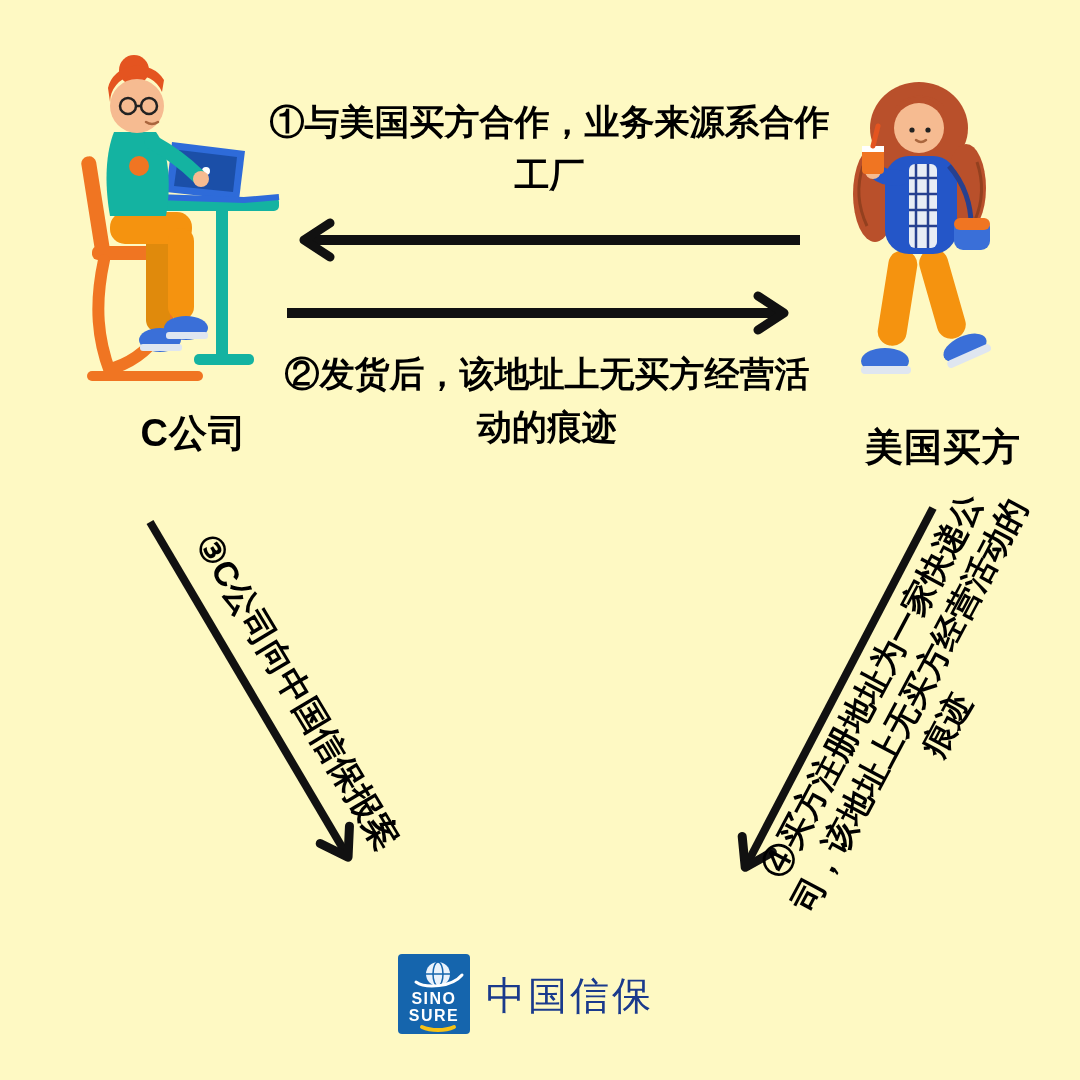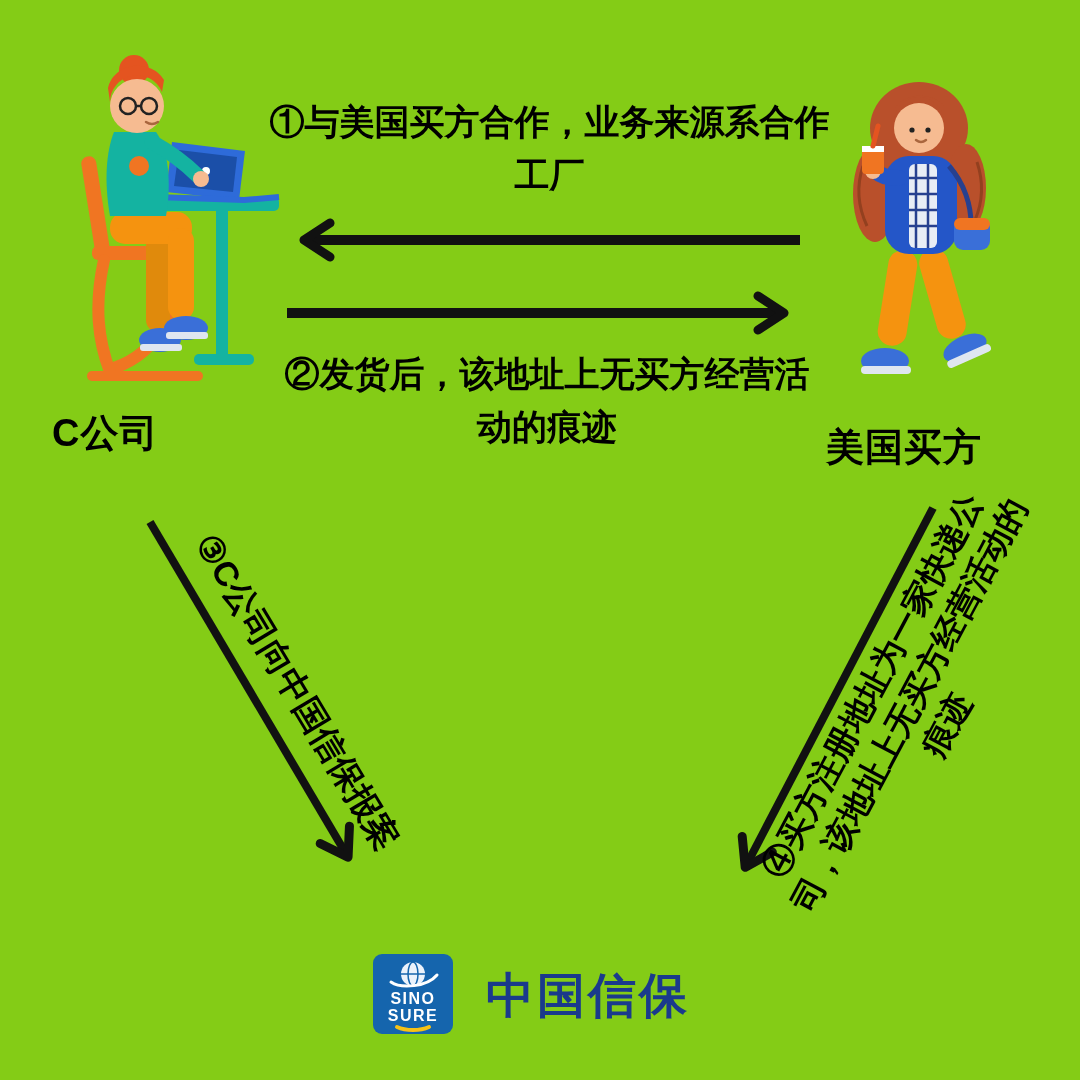--- a/index.html
+++ b/index.html
@@ -1,55 +1,55 @@
 <!DOCTYPE html>
 <html><head>
 <meta charset="utf-8">
 <style>
   * { margin:0; padding:0; box-sizing:border-box; }
   body { background:#ffffff; font-family:"Liberation Sans", sans-serif; }
   .canvas {
     position:relative; width:1080px; height:1080px;
-    background:#84cc16; overflow:hidden;
+    background:#fef9c3; overflow:hidden;
   }
   .illus { position:absolute; }
   .actor-label {
     position:absolute; font-size:38px; font-weight:800; color:#000;
-    text-align:left; letter-spacing:1px;
+    text-align:right; letter-spacing:1px;
   }
   #label-company-c { left:52px; top:408px; width:195px; }
   #label-us-buyer  { left:826px; top:422px; width:195px; }
   .step-text {
     position:absolute; font-weight:700; color:#000; text-align:center;
     line-height:1.5;
   }
   #step1 { left:262px; top:96px;  width:575px; font-size:35px; }
   #step2 { left:282px; top:348px; width:530px; font-size:35px; }
   #step3 {
     left:85px; top:668px; width:430px; height:44px; font-size:34px;
     transform:rotate(59deg); transform-origin:center; white-space:nowrap;
   }
   #step4 {
     left:670px; top:642px; width:480px; font-size:33px; line-height:1.28;
     transform:rotate(-62deg); transform-origin:center;
   }
   .arrow-layer { position:absolute; left:0; top:0; width:1080px; height:1080px; pointer-events:none; }
   .logo-badge {
-    position:absolute; left:373px; top:954px; width:80px; height:80px;
-    border-radius:9px; background:#1565ad;
+    position:absolute; left:398px; top:954px; width:72px; height:80px;
+    border-radius:4px; background:#1565ad;
   }
   .logo-line {
     position:absolute; left:0; right:0; text-align:center; color:#ffffff;
     font-weight:800; font-size:16px; letter-spacing:1.5px; line-height:16px;
   }
   .logo-line.l1 { top:37px; }
   .logo-line.l2 { top:54px; }
   .brand-name {
     position:absolute; left:486px; top:958px; height:76px; line-height:76px;
-    font-size:48px; font-weight:700; color:#1a3a8c; letter-spacing:3px;
+    font-size:39px; font-weight:400; color:#1a3a8c; letter-spacing:3px;
     white-space:nowrap;
   }
 </style>
 </head>
 <body>
 
 <div class="canvas">
 
   <svg class="illus" style="left:48px; top:40px;" width="235" height="352" viewBox="0 0 235 352">
 

